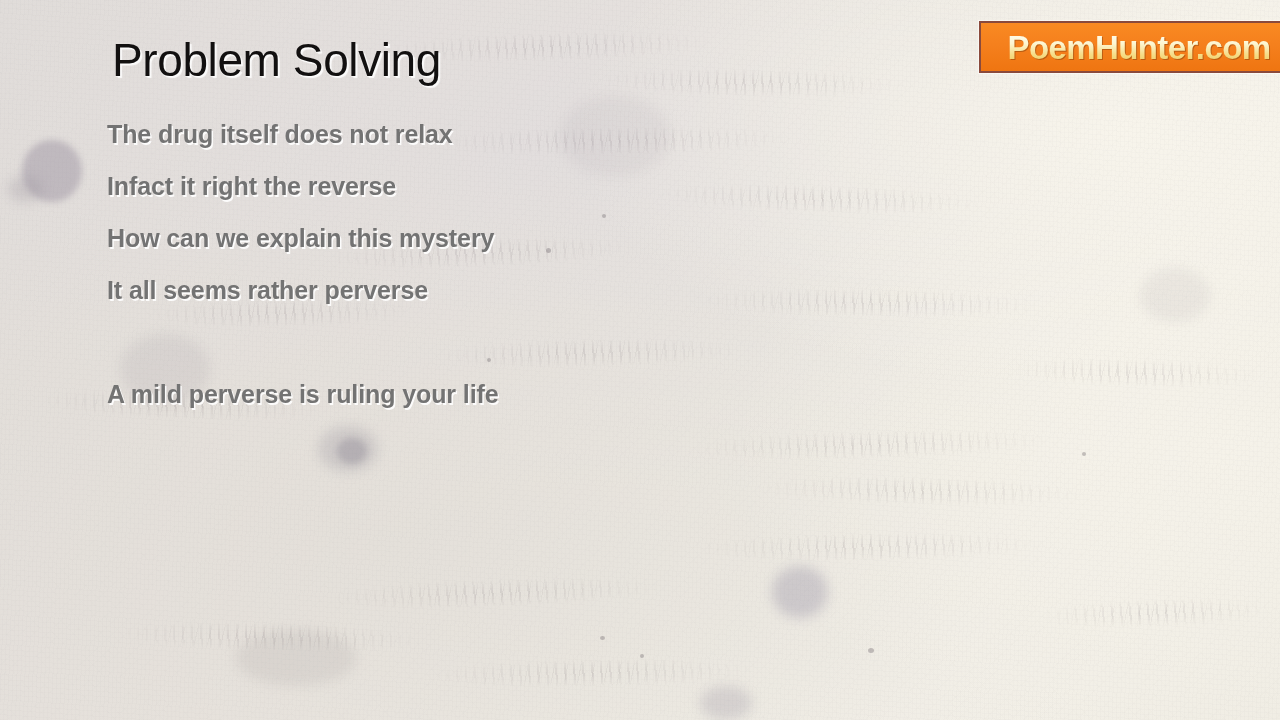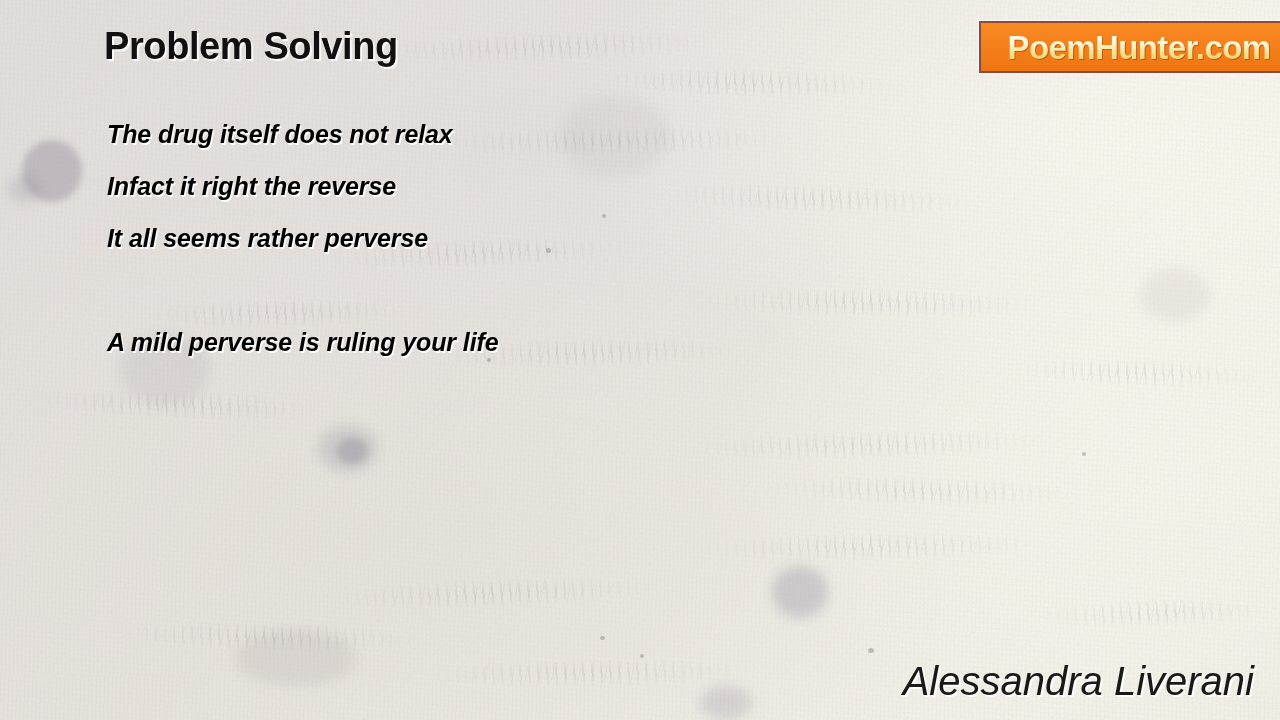--- a/index.html
+++ b/index.html
@@ -85,44 +85,43 @@
   
   .content {
     position: absolute;
     inset: 0;
   }
 
   #poem-title {
     position: absolute;
     left: 104px;
     top: 25px;
-    margin: 0;
-    font-size: 38px;
-    font-weight: bold;
+    margin: 8px;
+    font-size: 46px;
+    font-weight: normal;
     letter-spacing: -0.4px;
     color: #121010;
     text-shadow: 2px 2px 1px rgba(255,255,255,0.85), 0 1px 0 rgba(255,255,255,0.6);
     white-space: nowrap;
   }
 
   #poem-body {
     position: absolute;
     left: 107px;
     top: 108px;
     width: 740px;
   }
   .poem-line {
     font-size: 25px;
     font-weight: bold;
     line-height: 52px;
-    color: #000000;
+    color: #737373;
     letter-spacing: -0.1px;
     white-space: nowrap;
     text-shadow: 1.5px 1.5px 0.5px rgba(255,255,255,0.9);
-    font-style: italic;
   }
   .poem-line.blank {
     height: 52px;
   }
 
   #author-name {
     position: absolute;
     right: 26px;
     bottom: 16px;
     font-size: 40px;
@@ -213,25 +212,25 @@
     <div class="speck" style="left:1082px;top:452px; width:4px; height:4px;"></div>
   </div>
 
   <div class="content">
 
     <h1 id="poem-title">Problem Solving</h1>
 
     <div id="poem-body">
       <div class="poem-line">The drug itself does not relax</div>
       <div class="poem-line">Infact it right the reverse</div>
+      <div class="poem-line">How can we explain this mystery</div>
       <div class="poem-line">It all seems rather perverse</div>
       <div class="poem-line blank"></div>
       <div class="poem-line">A mild perverse is ruling your life</div>
     </div>
 
-    <div id="author-name">Alessandra Liverani</div>
 
     <div id="site-logo">
       <span id="site-logo-text">PoemHunter.com</span>
     </div>
 
   </div>
 </div>
 
 </body></html>

